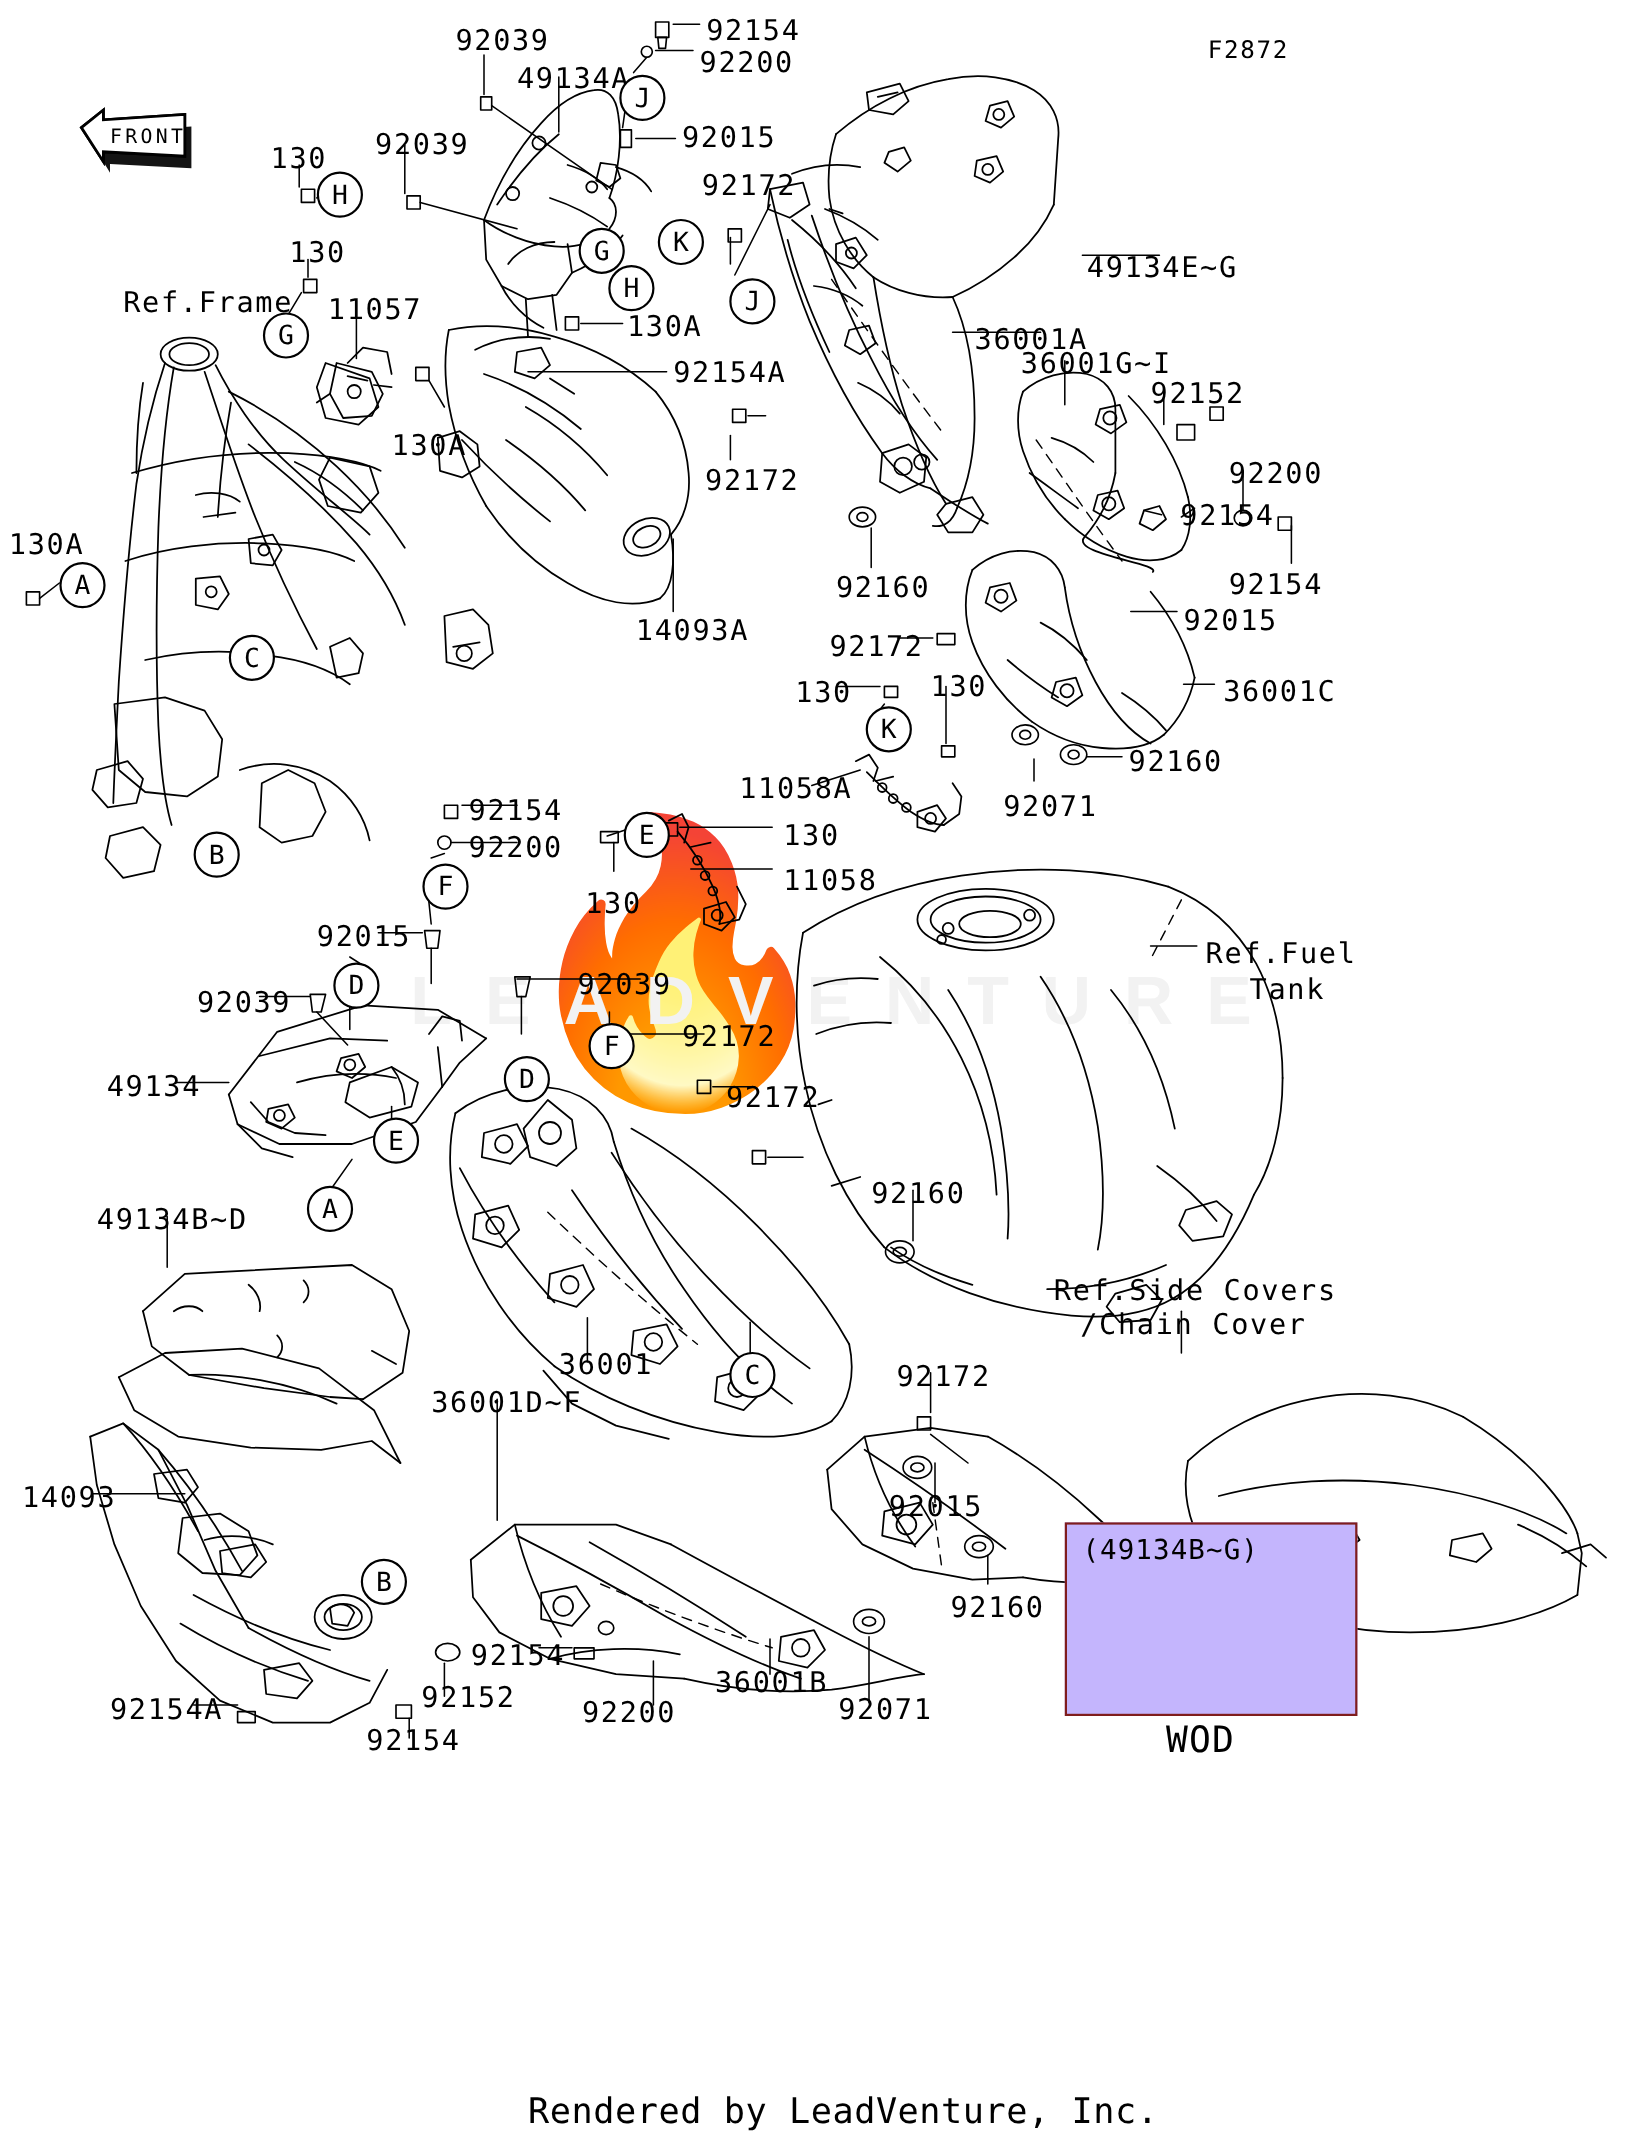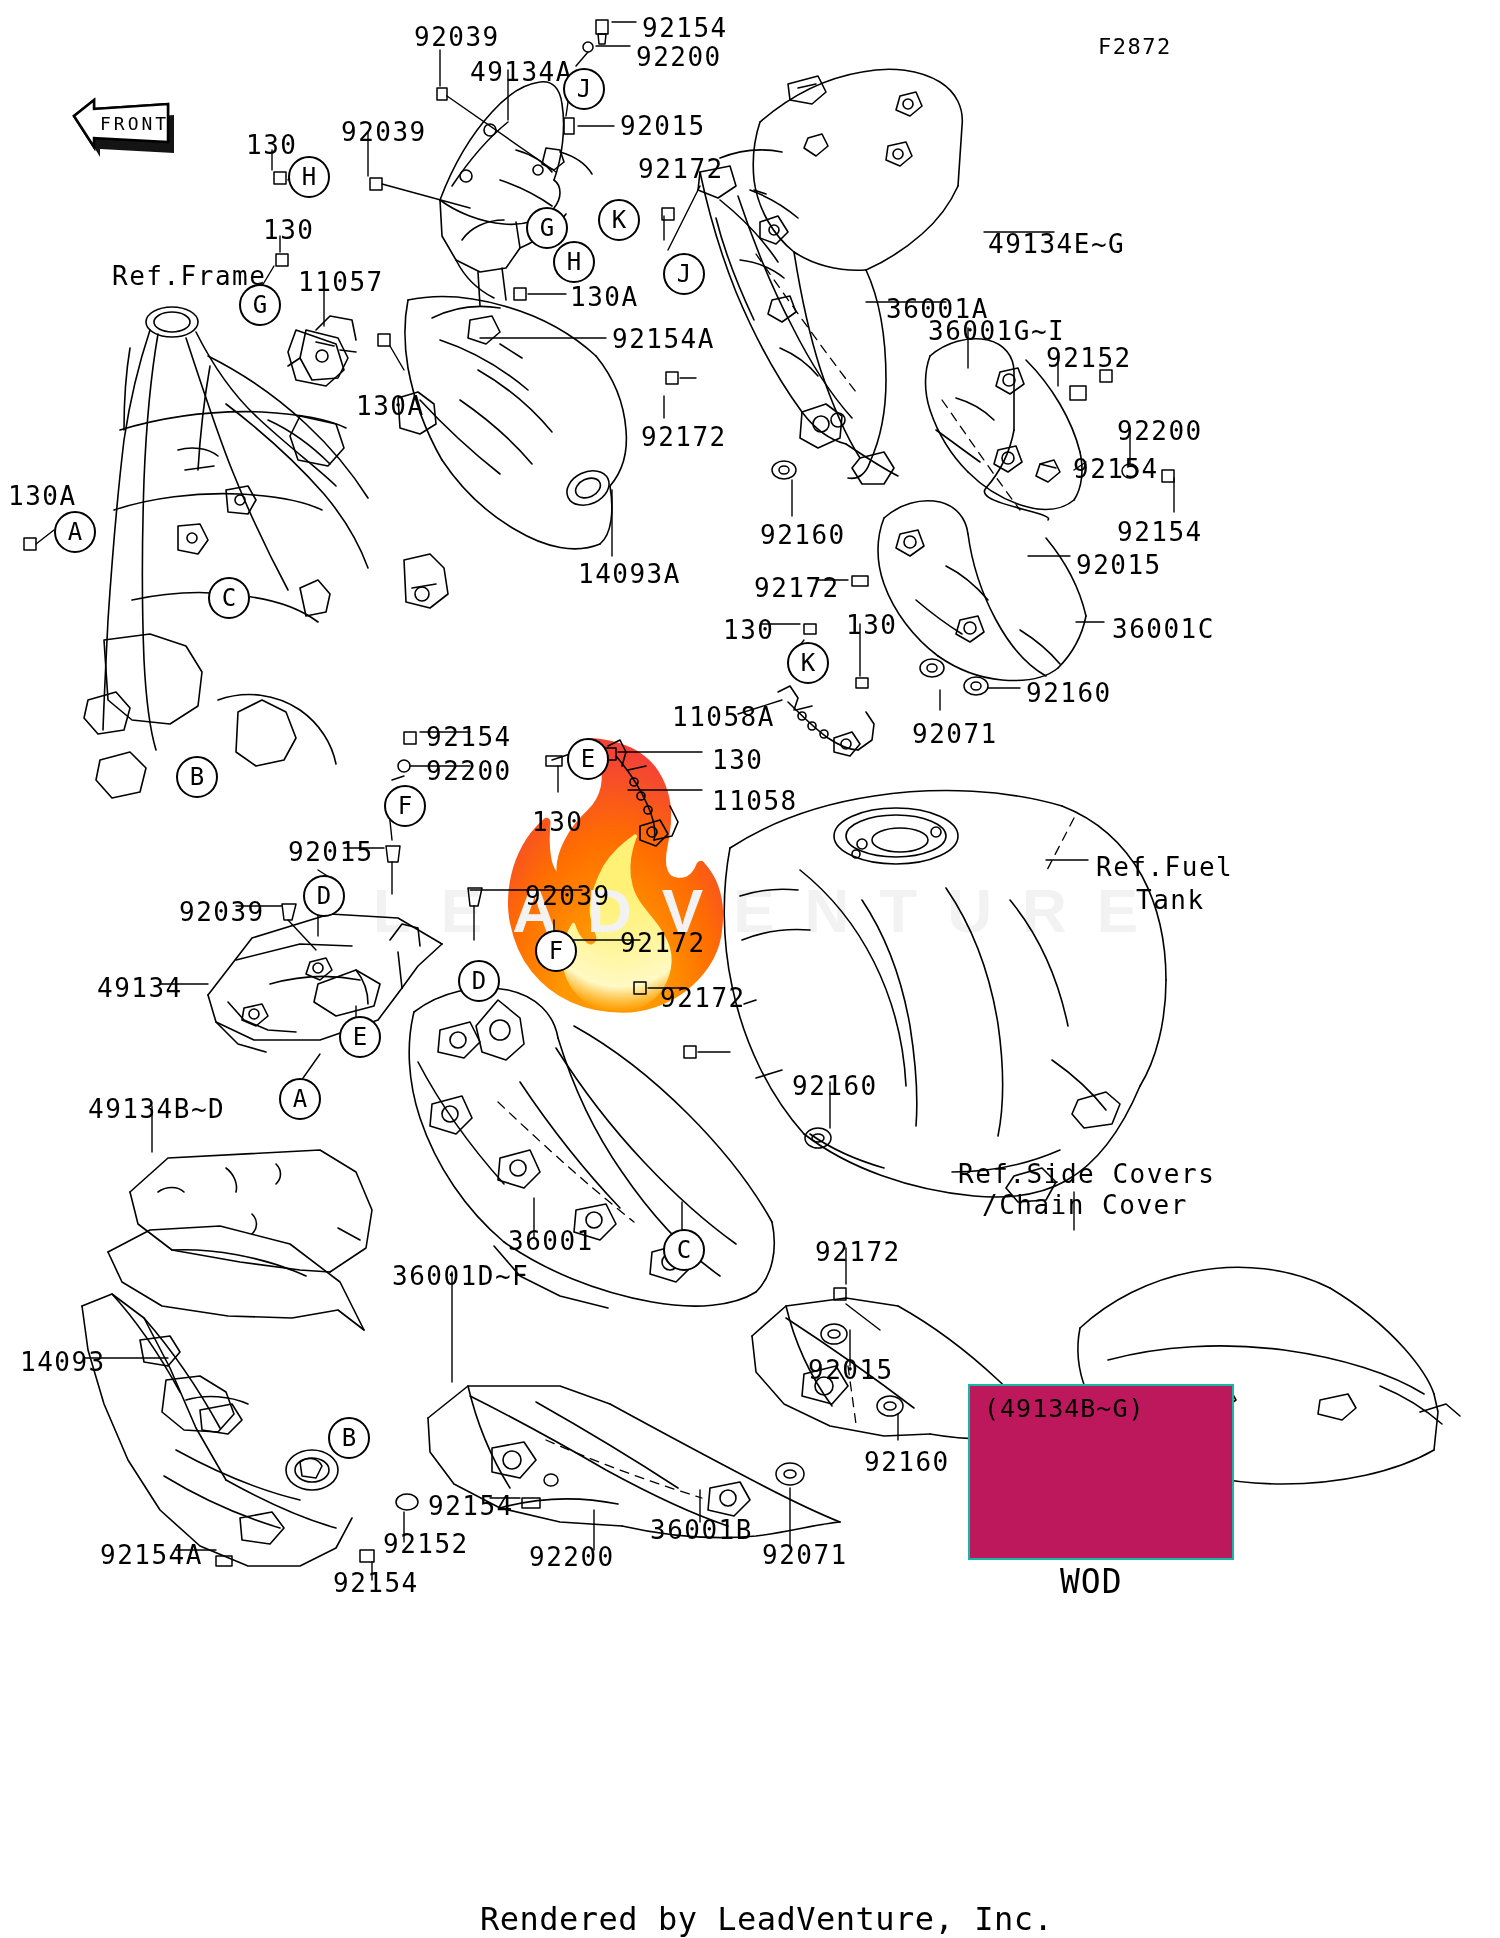--- a/index.html
+++ b/index.html
@@ -39,21 +39,21 @@
     position:absolute;
     width:38px;height:38px;border:2px solid #000;border-radius:50%;
     display:flex;align-items:center;justify-content:center;
     font-size:24px;background:#fff;color:#000;
   }
   
   svg.overlay{position:absolute;left:0;top:0;width:1500px;height:1938px;}
   
   #inset{
     position:absolute;left:968px;top:1384px;width:262px;height:172px;
-    border:2px solid #14b8a6;background:#be185d;
+    border:2px solid #7f1d1d;background:#c4b5fd;
   }
   #inset .cap{position:absolute;left:14px;top:8px;font-size:25px;letter-spacing:1px;}
   #insetwod{position:absolute;left:1060px;top:1562px;font-size:33px;letter-spacing:1px;}
   
   #frontArrow{position:absolute;left:60px;top:78px;width:120px;height:92px;}
   #diagCode{position:absolute;left:1098px;top:34px;font-size:22px;letter-spacing:1.5px;}
   #rendered{position:absolute;left:480px;top:1900px;font-size:32px;letter-spacing:0.5px;}
 </style>
 </head>
 <body>

